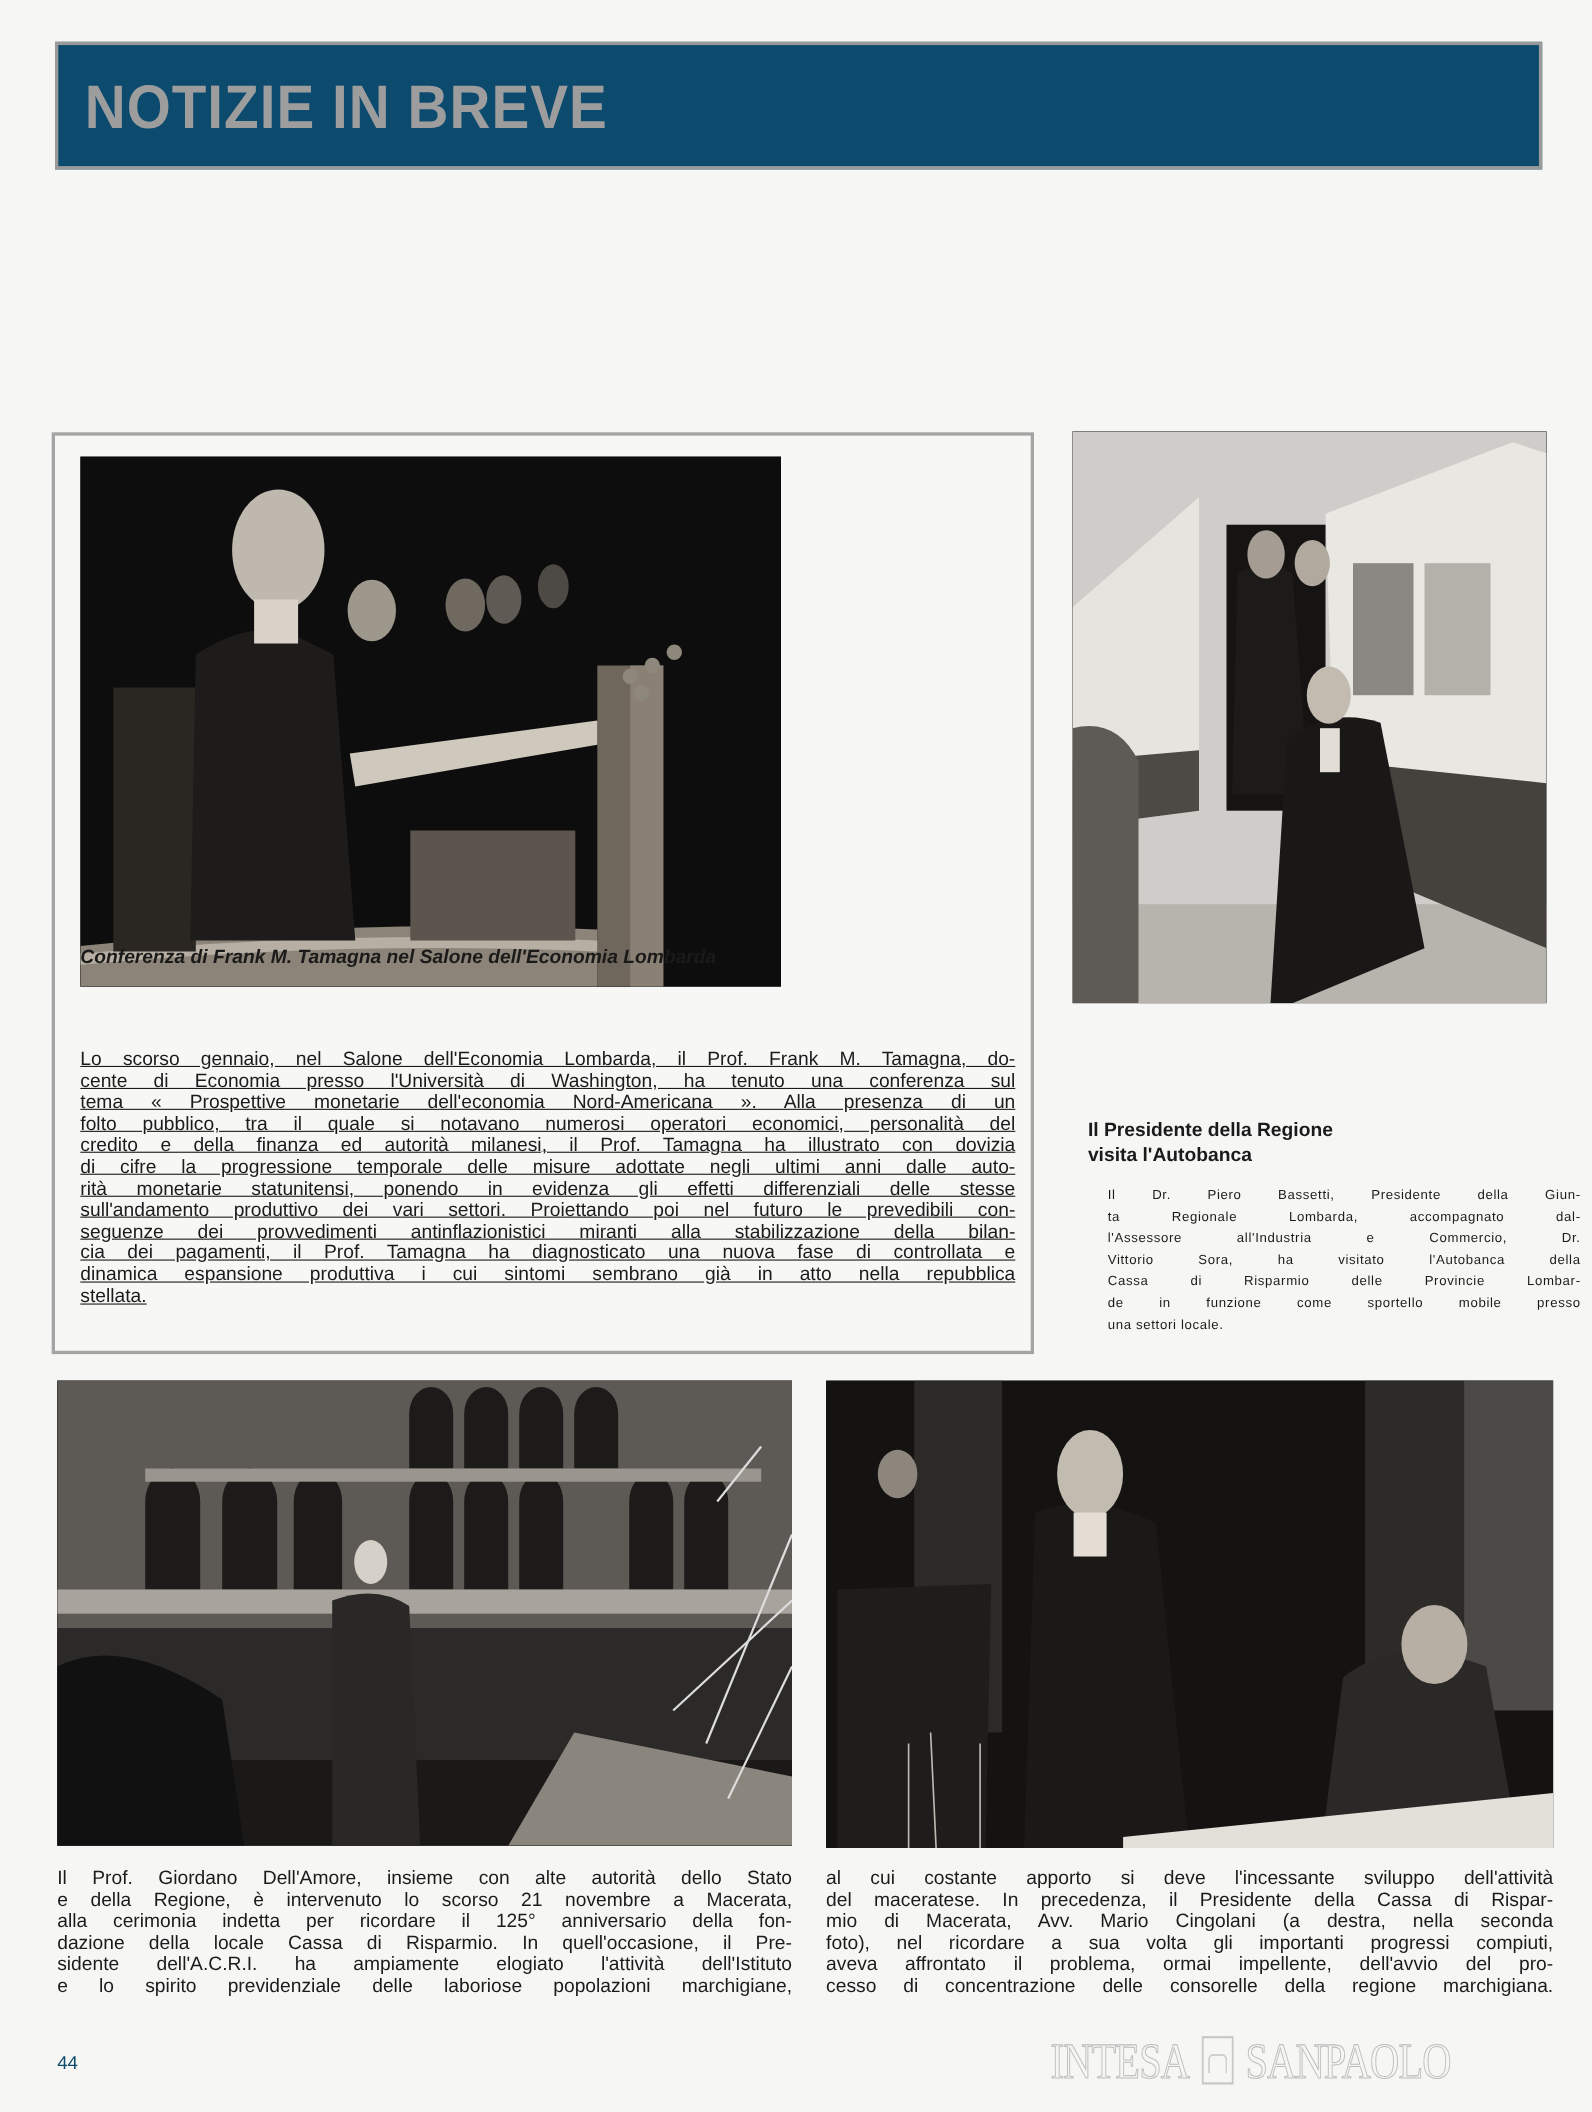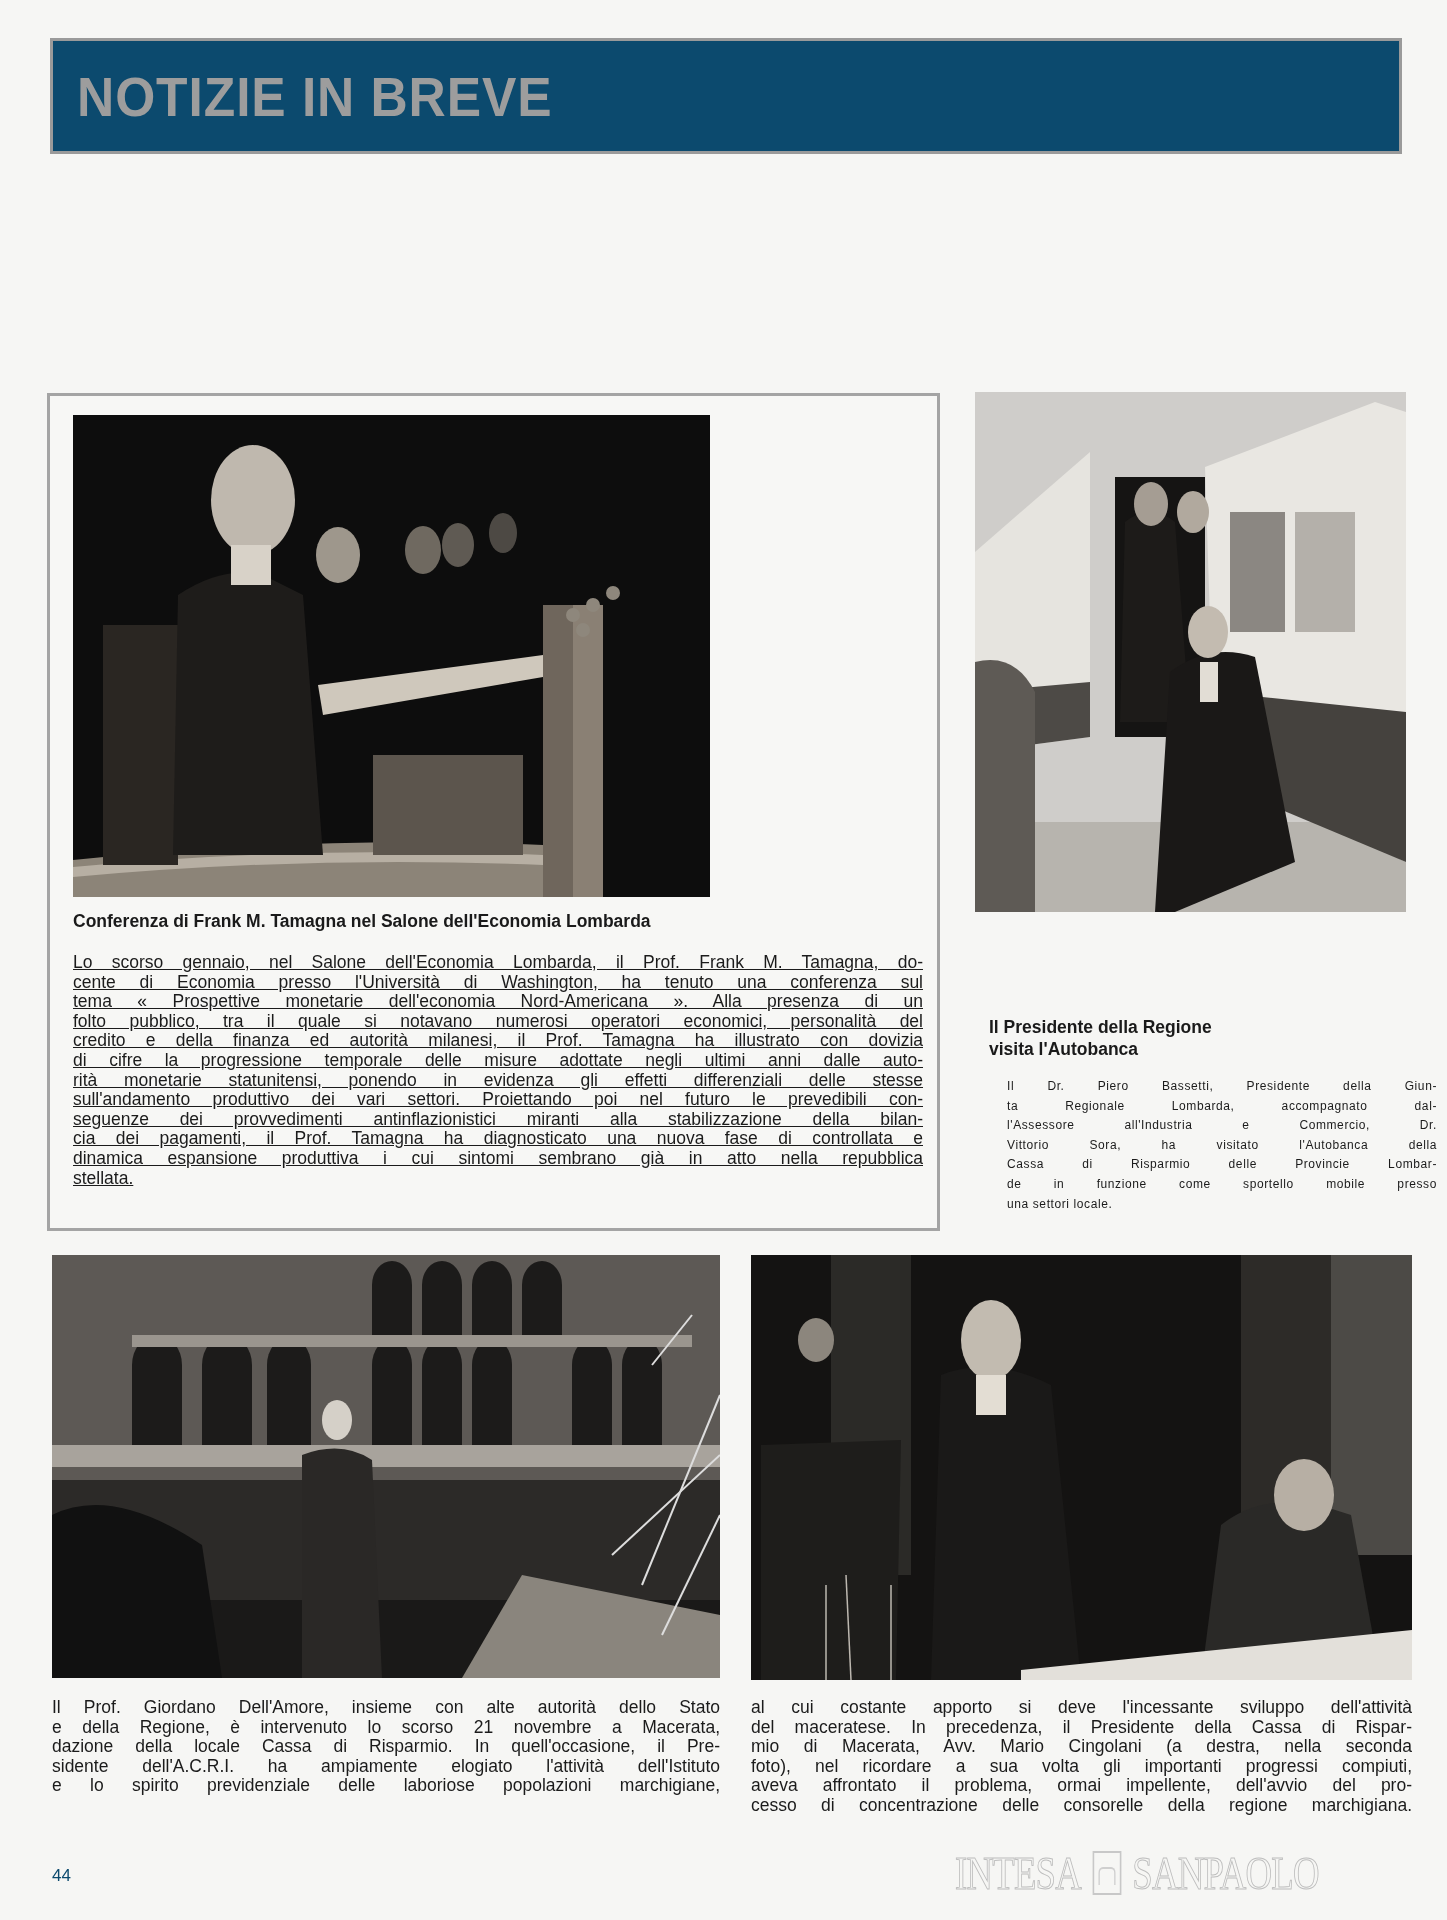--- a/index.html
+++ b/index.html
@@ -39,21 +39,21 @@
     .caption-title {
       font-weight: bold; font-size: 17.5px; line-height: 22px; color: #1a1a1a;
     }
     .body-text {
       font-size: 17.5px; line-height: 19.6px; text-align: justify; color: #1b1b1b;
       hyphens: manual;
     }
     .body-text span.line { display: block; text-align: justify; text-align-last: justify; }
     .body-text span.line.last { text-align-last: left; }
 
-    #article1-title { left: 73px; top: 910px; width: 820px; }
+    #article1-title { left: 73px; top: 858px; width: 820px; font-style: italic; }
     #article1-body  { left: 73px; top: 953px; width: 850px; text-decoration: underline; }
 
     #article2-title { left: 989px; top: 1016px; width: 420px; line-height: 22px; }
     #article2-body  { left: 1007px; top: 1077px; width: 430px; font-size: 12px; line-height: 19.6px; letter-spacing: 0.6px; }
 
     #article3-left  { left: 52px; top: 1698px; width: 668px; }
     #article3-right { left: 751px; top: 1698px; width: 661px; }
 
     #page-number { left: 52px; top: 1866px; font-size: 17px; color: #0c4a6e; }
     #watermark {
@@ -207,20 +207,21 @@
       <path d="M75 330 L75 425"></path>
         <path d="M95 320 L100 425"></path>
         <path d="M140 330 L140 425"></path>
     </g>
   </svg>
 </div>
 
 <div id="article3-left" class="abs body-text">
   <span class="line">Il Prof. Giordano Dell'Amore, insieme con alte autorità dello Stato</span>
   <span class="line">e della Regione, è intervenuto lo scorso 21 novembre a Macerata,</span>
+  <span class="line">alla cerimonia indetta per ricordare il 125° anniversario della fon-</span>
   <span class="line">dazione della locale Cassa di Risparmio. In quell'occasione, il Pre-</span>
   <span class="line">sidente dell'A.C.R.I. ha ampiamente elogiato l'attività dell'Istituto</span>
   <span class="line">e lo spirito previdenziale delle laboriose popolazioni marchigiane,</span>
 </div>
 <div id="article3-right" class="abs body-text">
   <span class="line">al cui costante apporto si deve l'incessante sviluppo dell'attività</span>
   <span class="line">del maceratese. In precedenza, il Presidente della Cassa di Rispar-</span>
   <span class="line">mio di Macerata, Avv. Mario Cingolani (a destra, nella seconda</span>
   <span class="line">foto), nel ricordare a sua volta gli importanti progressi compiuti,</span>
   <span class="line">aveva affrontato il problema, ormai impellente, dell'avvio del pro-</span>

